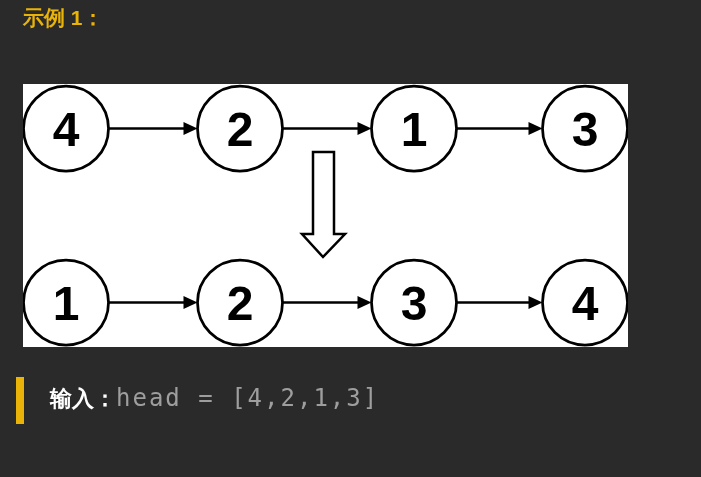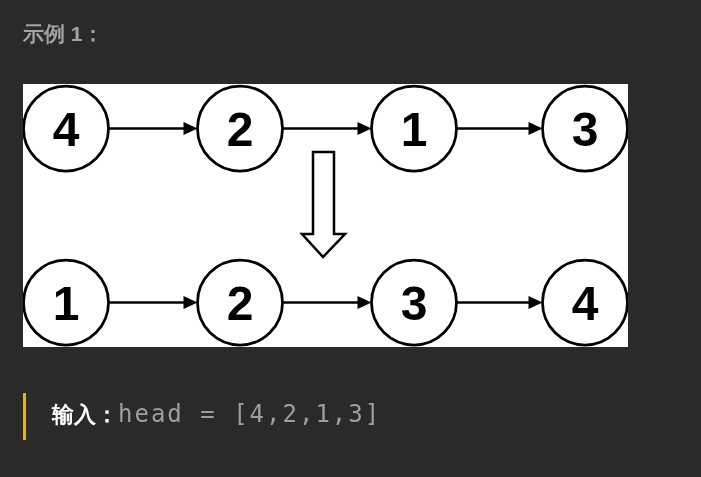--- a/index.html
+++ b/index.html
@@ -7,42 +7,41 @@
     width: 701px;
     height: 477px;
     background: #2a2a2a;
     font-family: "Liberation Sans", sans-serif;
     position: relative;
     overflow: hidden;
   }
   .title {
     position: absolute;
     left: 23px;
-    top: 20px;
+    top: 4px;
     font-size: 21px;
     font-weight: bold;
-    color: #a3a3a3;
+    color: #eab308;
   }
   .panel {
     position: absolute;
     left: 23px;
     top: 84px;
     width: 605px;
     height: 263px;
     background: #ffffff;
   }
   .panel svg { display: block; }
   .panel svg text { font-family: "Liberation Sans", sans-serif; }
   .io {
     position: absolute;
-    left: 23px;
+    left: 16px;
     top: 377px;
-    border-left: 3px solid #eab308;
+    border-left: 8px solid #eab308;
     padding: 3px 0 5px 26px;
-    margin-top: 16px;
   }
   .io-line {
     line-height: 36px;
     white-space: pre;
   }
   .io-label {
     font-size: 22px;
     font-weight: bold;
     color: #ffffff;
   }

